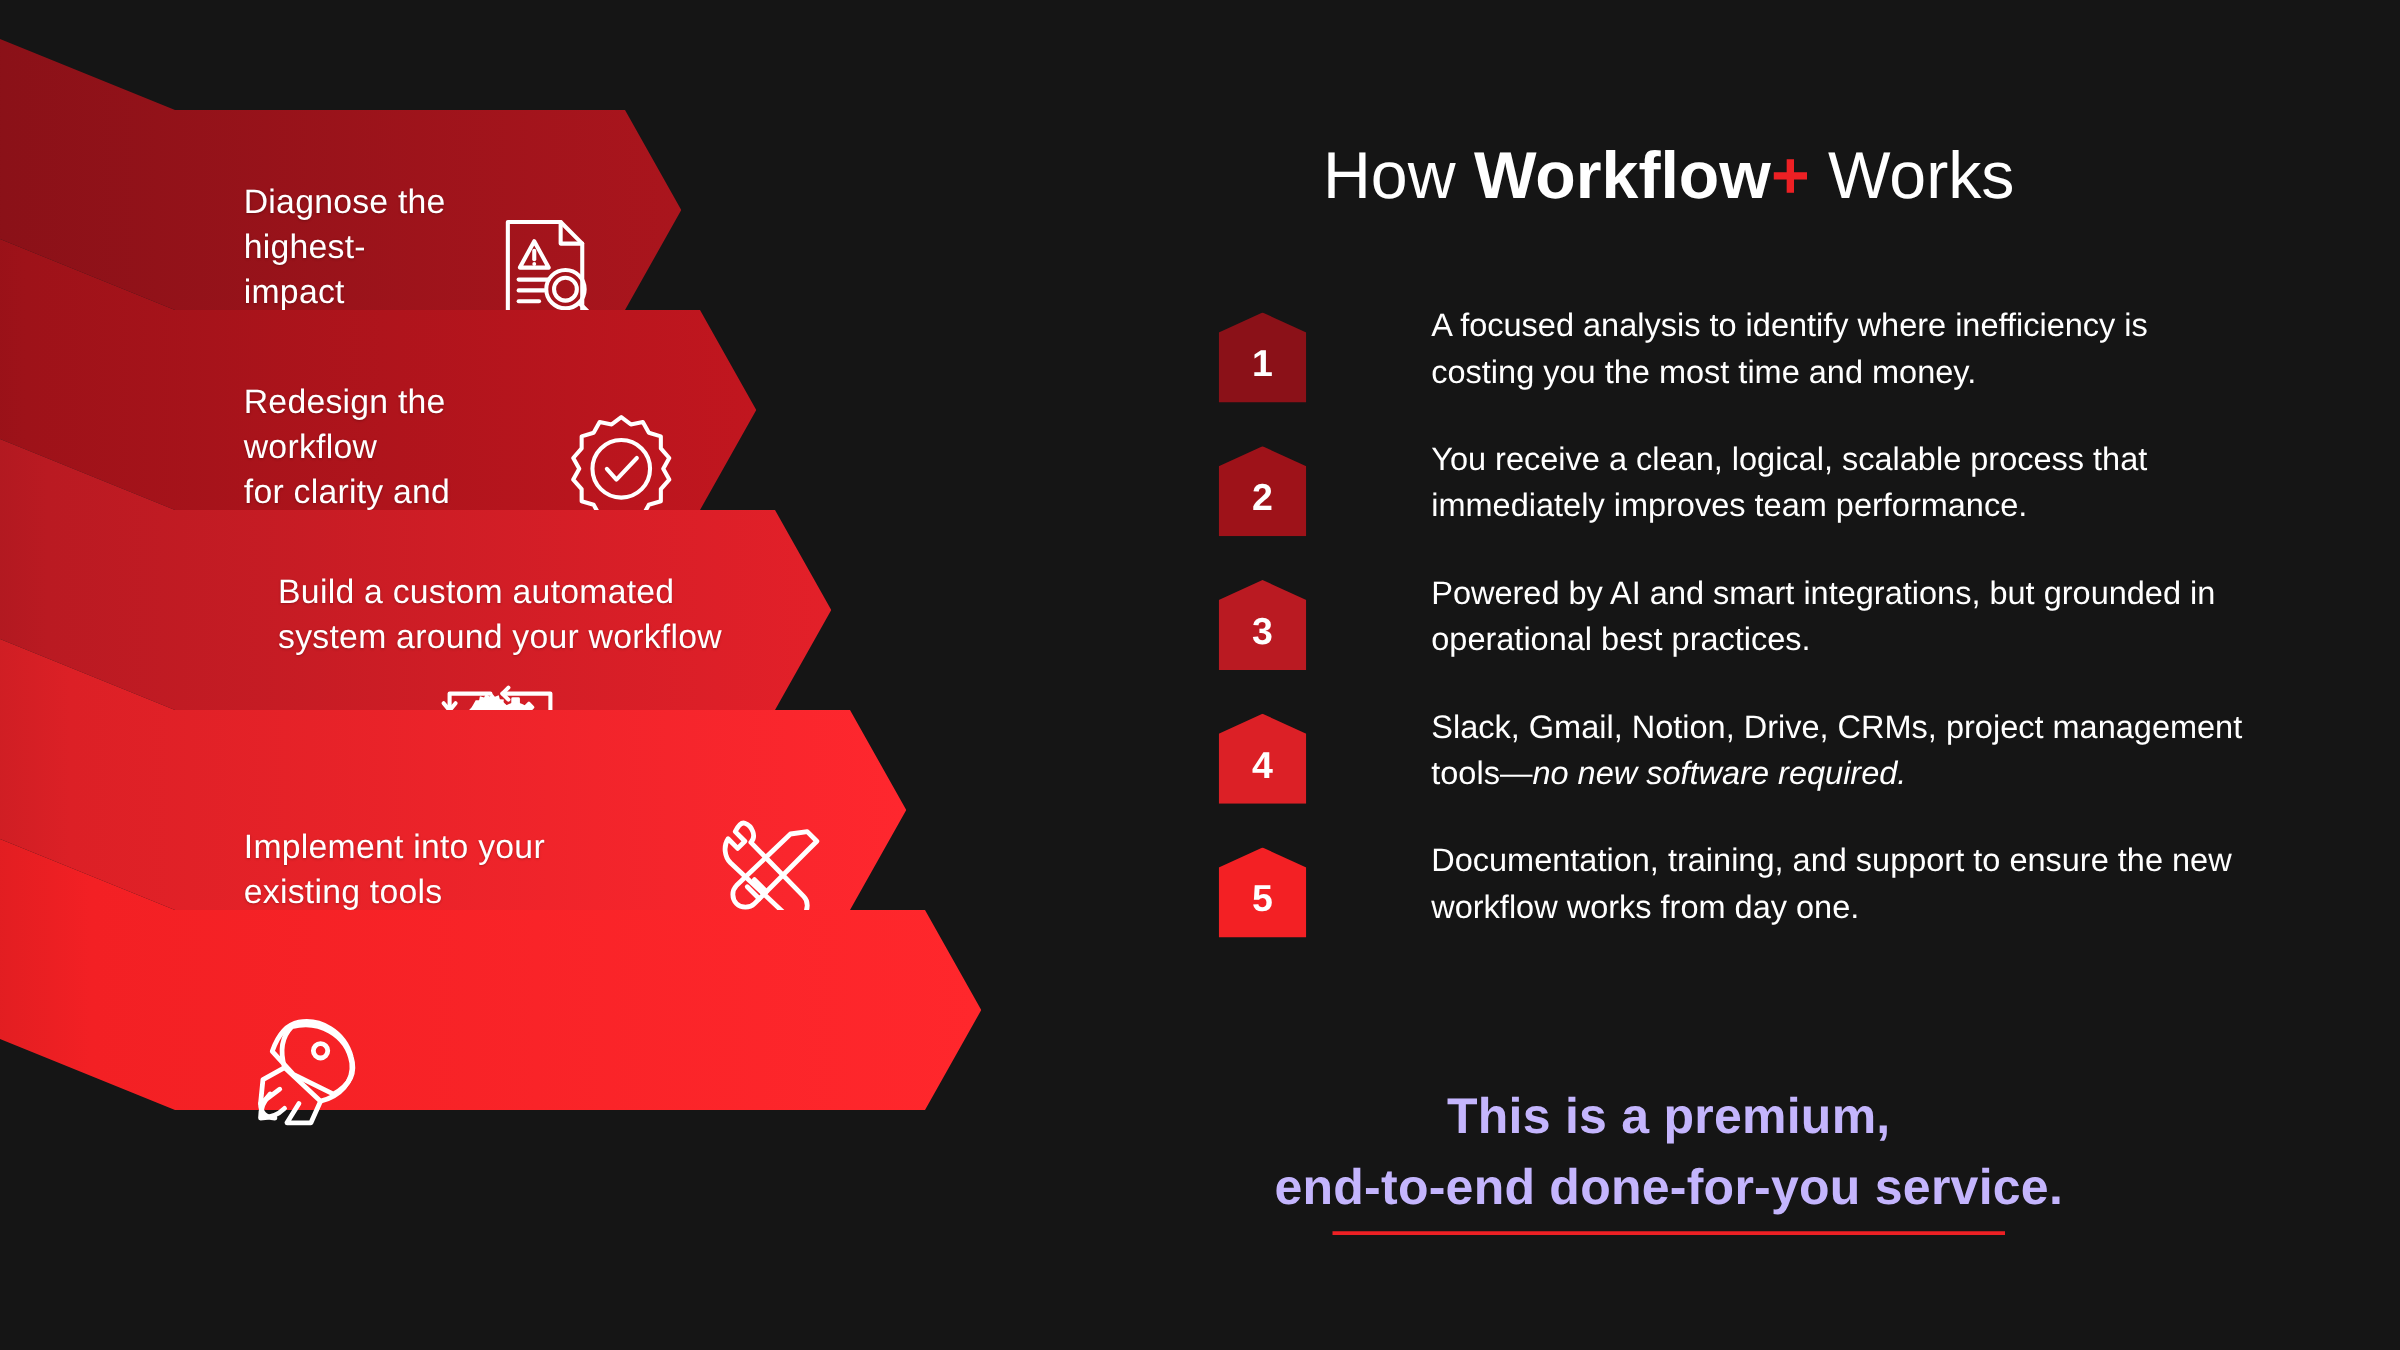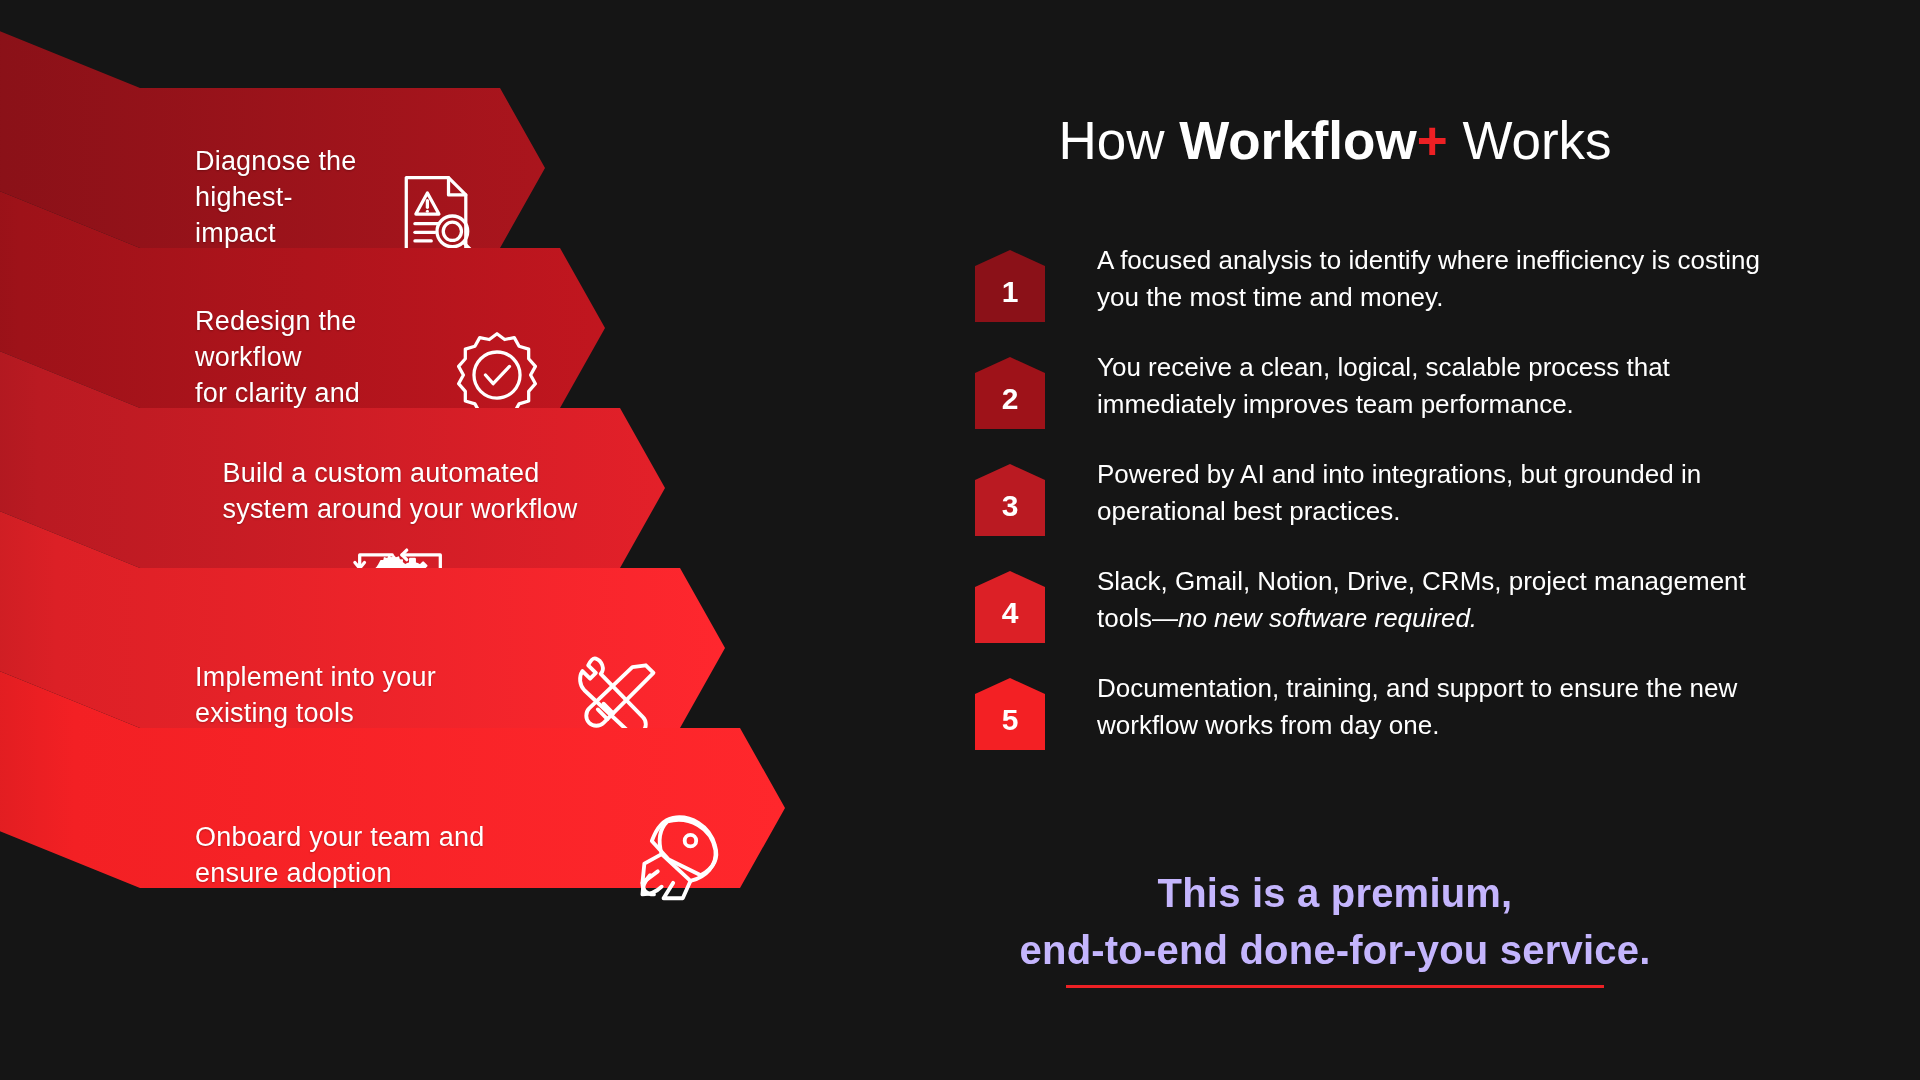--- a/index.html
+++ b/index.html
@@ -100,20 +100,21 @@
     font-size:30px;
     font-weight:700;
   }
   .detail-text {
     flex:1 1 auto;
     color:#ffffff;
     font-size:26px;
     line-height:1.42;
     font-weight:300;
     padding-top:2px;
+    margin-left:48px;
   }
   .detail-text .emph {
     font-weight:400;
     font-style:italic;
   }
 
   #closing {
     position:absolute;
     left:0; top:865px;
     width:720px;
@@ -275,22 +276,20 @@
         <defs>
           <linearGradient id="bargrad4" x1="0" y1="0" x2="1" y2="0">
             <stop offset="0" stop-color="#af171a"></stop>
             <stop offset="0.30" stop-color="#F32024"></stop>
             <stop offset="1" stop-color="#ff272c"></stop>
           </linearGradient>
         </defs>
         <polygon points="-230,-150 140,0 740,0 785,80 740,160 140,160 -230,10" fill="url(#bargrad4)"></polygon>
       </svg>
       <div class="bar-content" style="left: 425px; width: 530px; top: 150px; height: 160px;">
-        <div class="bar-label">Onboard your team and
-ensure adoption</div>
         <div class="bar-icon">
     <svg viewBox="0 0 100 100" fill="none" stroke="#ffffff" stroke-width="4" stroke-linecap="round" stroke-linejoin="round">
       <path d="M52 10 C70 10 88 24 90 46 C92 62 82 70 70 74 L40 52 L26 30 C34 16 42 10 52 10 Z" transform="rotate(-10 50 45)"></path>
       <path d="M40 14 C62 8 86 20 90 44 C92 60 80 72 64 76 L34 48 C30 34 32 22 40 14 Z"></path>
       <circle cx="64" cy="34" r="6"></circle>
       <path d="M34 48 L16 58 L14 78 L30 66"></path>
       <path d="M64 76 L56 94 L36 94 L46 78"></path>
       <path d="M14 78 C14 86 18 90 26 90"></path>
       <path d="M22 70 C16 76 14 84 14 90 C20 90 28 88 34 82"></path>
     </svg>
@@ -324,21 +323,21 @@
         </div>
         <div class="detail-text"><span>You receive a clean, logical, scalable process that immediately improves team performance.</span></div>
       </div>
       <div class="detail-row">
         <div class="num-badge">
       <svg viewBox="0 0 70 72">
         <polygon points="0,16 35,0 70,16 70,72 0,72" fill="#BA1A22"></polygon>
       </svg>
       <span class="num-text">3</span>
         </div>
-        <div class="detail-text"><span>Powered by AI and into integrations, but grounded in operational best practices.</span></div>
+        <div class="detail-text"><span>Powered by AI and smart integrations, but grounded in operational best practices.</span></div>
       </div>
       <div class="detail-row">
         <div class="num-badge">
       <svg viewBox="0 0 70 72">
         <polygon points="0,16 35,0 70,16 70,72 0,72" fill="#DC2026"></polygon>
       </svg>
       <span class="num-text">4</span>
         </div>
         <div class="detail-text"><span>Slack, Gmail, Notion, Drive, CRMs, project management tools—</span><span class="emph">no new software required.</span></div>
       </div>

